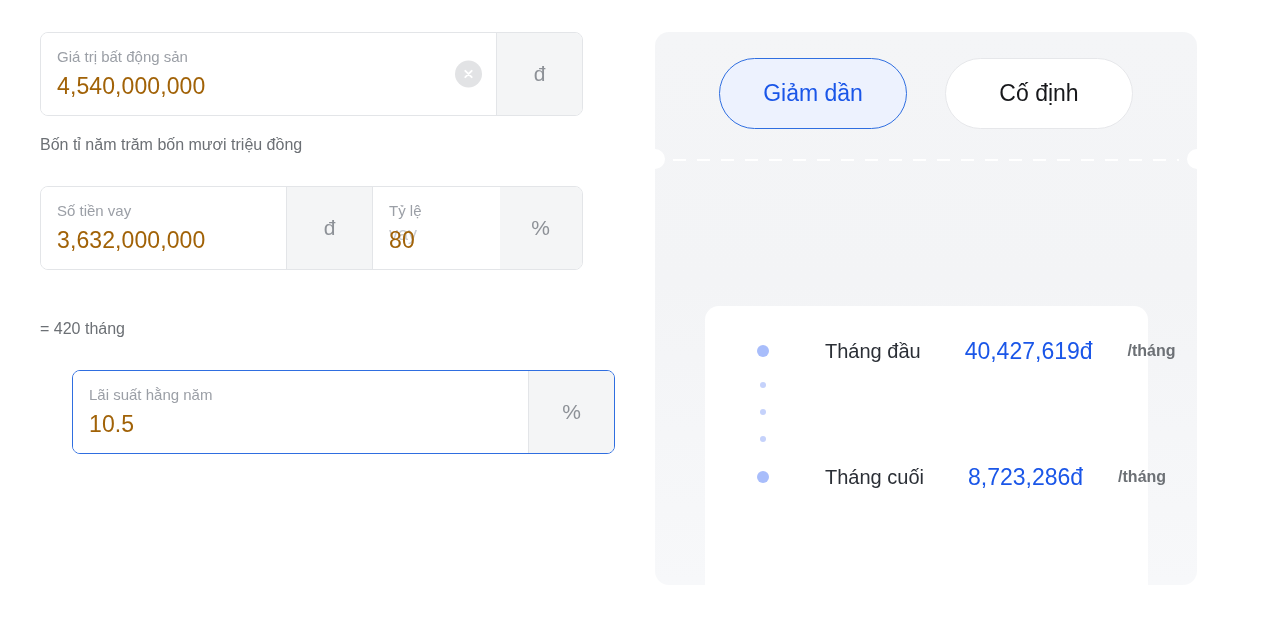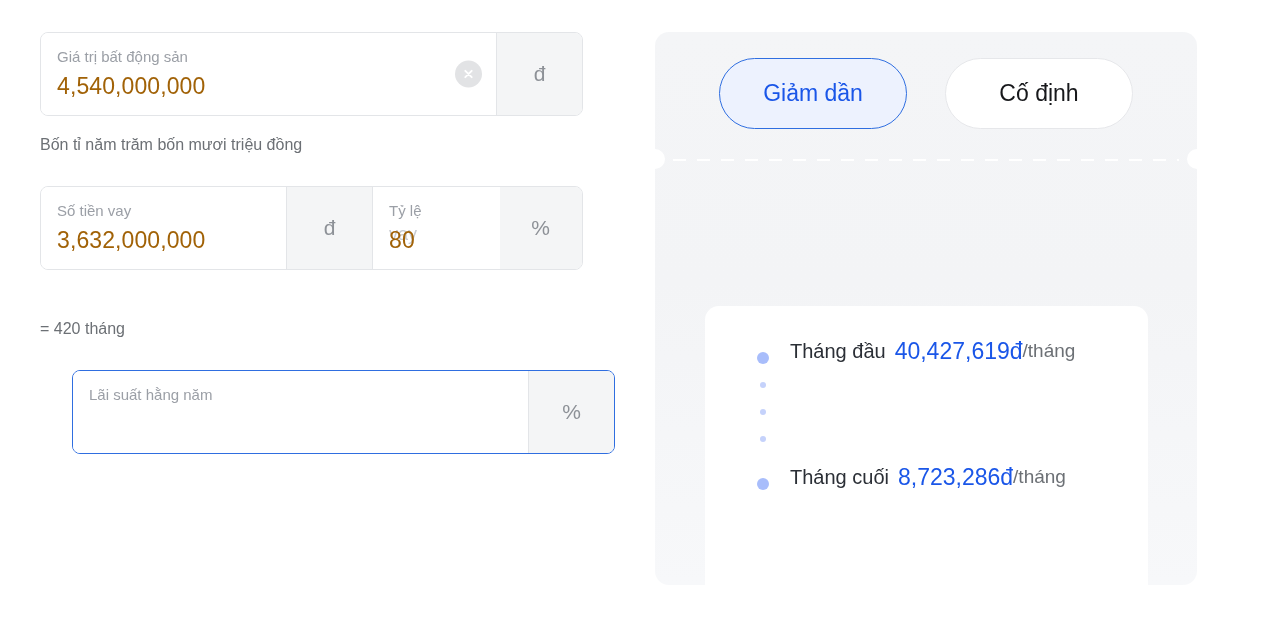--- a/index.html
+++ b/index.html
@@ -222,22 +222,23 @@
     top: 274px;
     width: 443px;
     height: 279px;
     background: #ffffff;
     border-radius: 14px 14px 0 0;
     padding: 32px 0 0 0;
   }
 
   .result-line {
     display: flex;
-    align-items: flex-end;
+    align-items: center;
     padding-left: 52px;
+    gap: 35px;
   }
 
   .dot-lg {
     flex: 0 0 auto;
     width: 12px;
     height: 12px;
     border-radius: 50%;
     background: #a8bdfb;
     margin-right: 21px;
   }
@@ -258,24 +259,24 @@
   }
   .result-amount {
     margin-left: 9px;
     font-size: 23px;
     line-height: 26px;
     color: #1a56e8;
     font-weight: 500;
     white-space: nowrap;
   }
   .result-suffix {
-    font-size: 19px;
+    font-size: 16px;
     line-height: 26px;
     color: #6c7075;
-    font-weight: 400;
+    font-weight: 700;
     white-space: nowrap;
   }
 
   .spacer-dots {
     padding-left: 52px;
     display: flex;
     flex-direction: column;
   }
   .spacer-dots .dot-sm { margin-top: 21px; }
   .spacer-dots .dot-sm:first-child { margin-top: 18px; }
@@ -323,20 +324,21 @@
     <div class="gap-30"></div>
 
 
     <div class="helper-text">= 420 tháng</div>
 
     <div class="gap-30"></div>
 
     <div class="field-row focused">
       <div class="field-cell">
         <span class="field-label">Lãi suất hằng năm</span>
+        <span class="field-value">10.5</span>
       </div>
       <div class="unit-cell unit-w-86">%</div>
     </div>
 
   </div>
 
   <div class="result-panel">
 
 
     <div class="toggle-group">

